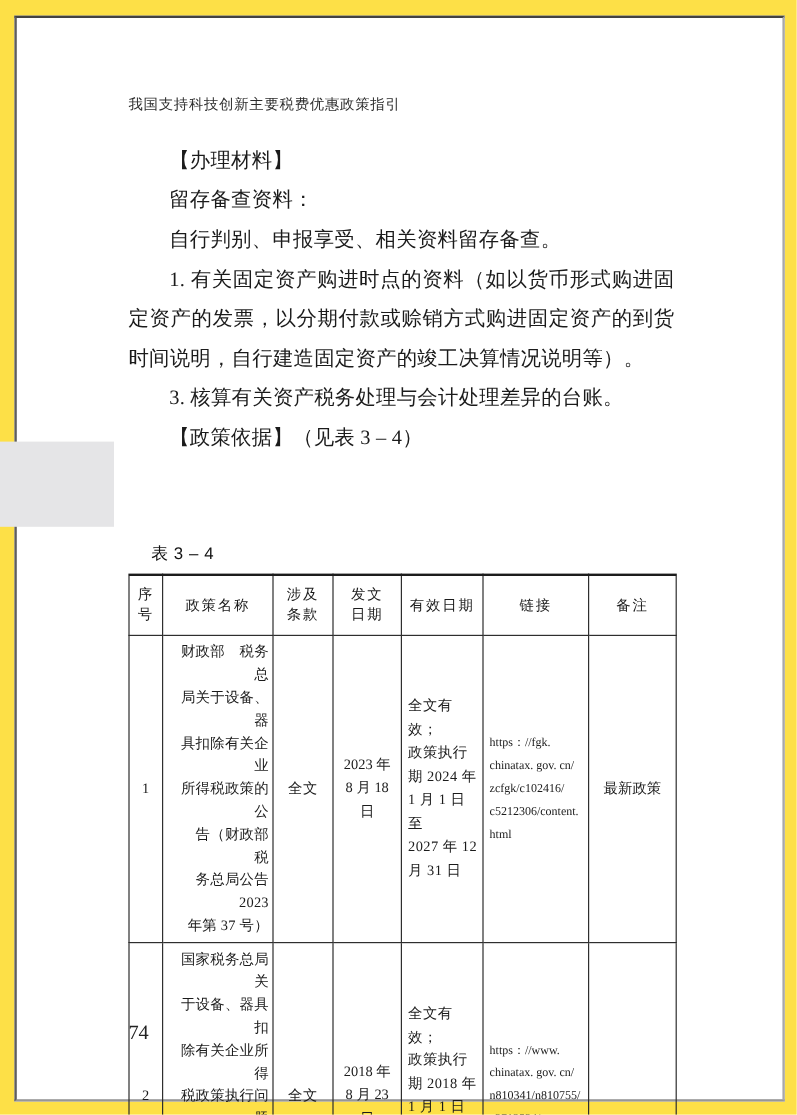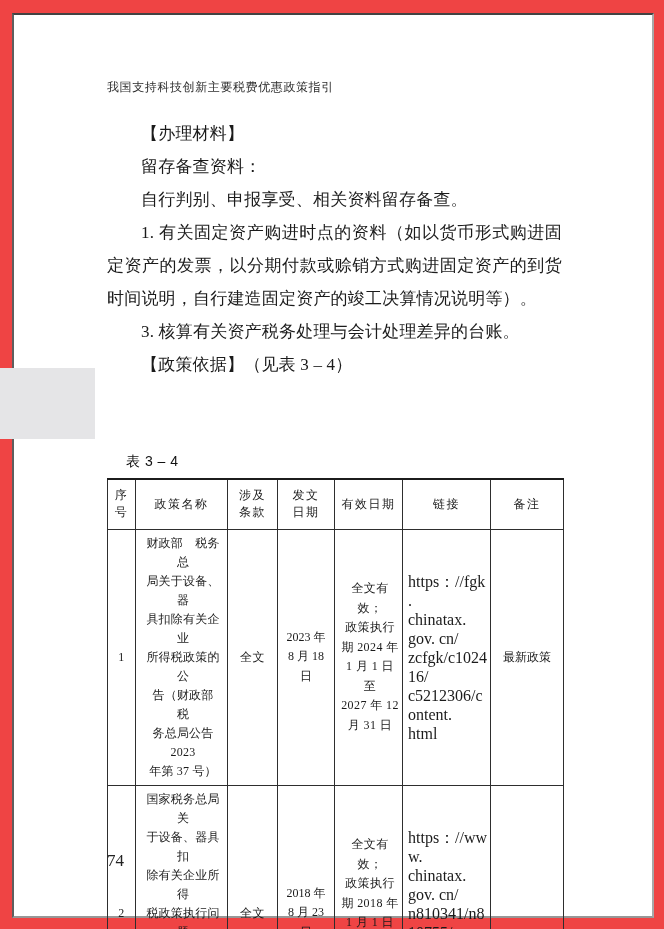--- a/index.html
+++ b/index.html
@@ -1,20 +1,20 @@
 <!DOCTYPE html>
 <html><head>
 <meta charset="utf-8">
 <style>
   html, body { margin: 0; padding: 0; background: #ffffff; }
   .canvas {
     position: relative;
     width: 664px;
     height: 929px;
-    background: #ef4444;
+    background: #fde047;
     overflow: hidden;
     font-family: "Liberation Serif", "DejaVu Serif", serif;
     color: #1b1b1b;
   }
   .page {
     position: absolute;
     left: 12px; top: 13px;
     width: 642px; height: 905px;
     box-sizing: border-box;
     background: #ffffff;
@@ -72,36 +72,36 @@
   }
   .policy-table thead tr { height: 50px; }
   .policy-table tbody tr.row-1 { height: 138px; }
   .policy-table tbody tr.row-2 { height: 145px; }
   .policy-table th {
     line-height: 17px;
     letter-spacing: 1.5px;
     white-space: pre-line;
   }
   td.c-name {
-    text-align: center;
+    text-align: right;
     line-height: 19px;
     padding: 4px 3px 4px 6px;
     white-space: pre-line;
     letter-spacing: 0.2px;
   }
   td.c-valid {
-    text-align: center;
+    text-align: left;
     line-height: 19.5px;
     padding: 4px 2px 4px 5px;
     white-space: pre-line;
     letter-spacing: 0.4px;
   }
   td.c-link {
     text-align: left;
-    font-size: 16px;
+    font-size: 10px;
     line-height: 19px;
     padding: 4px 2px 4px 5px;
     white-space: pre-line;
     overflow-wrap: anywhere;
   }
   td.c-date { line-height: 19.5px; white-space: pre-line; margin-top: 16px; }
   td.c-no, td.c-clause { letter-spacing: 0.5px; }
   .page-number {
     position: absolute;
     left: 93px; top: 836px;

